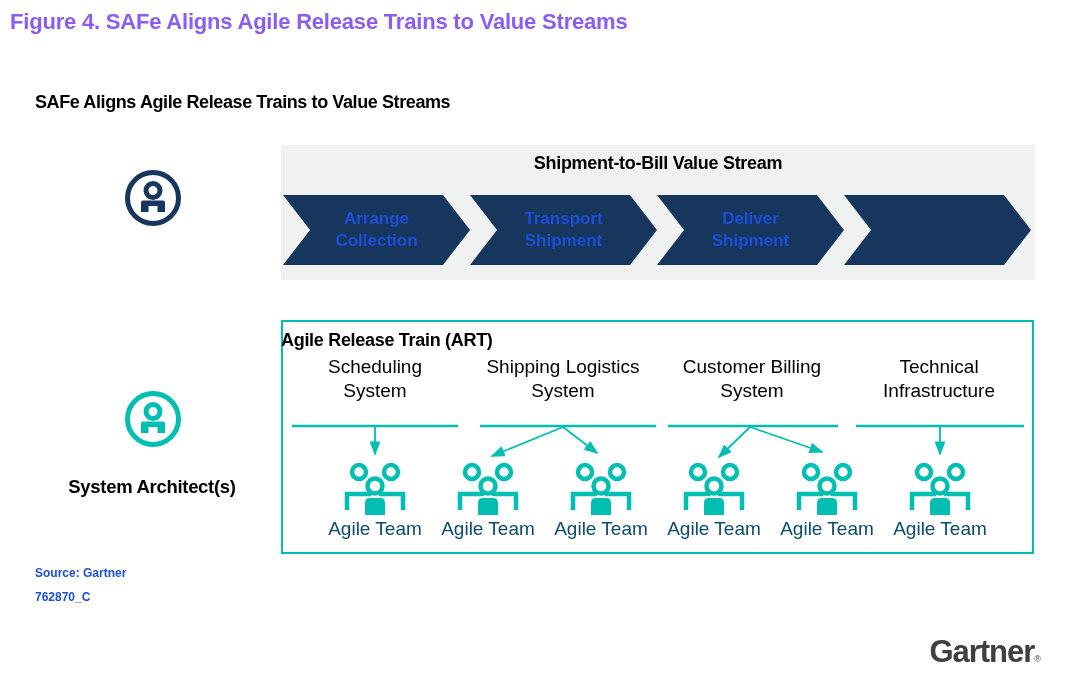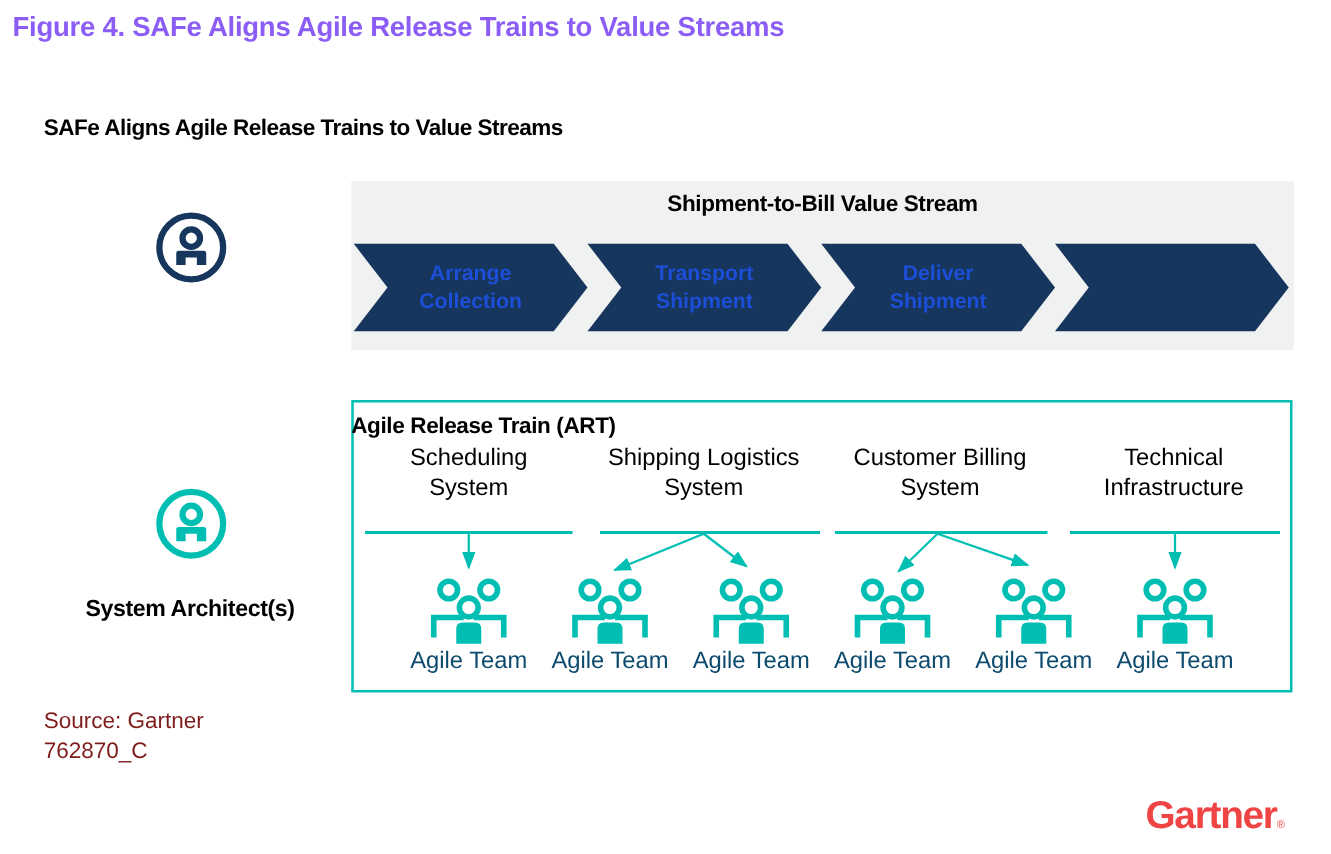--- a/index.html
+++ b/index.html
@@ -71,26 +71,26 @@
   .art-graphics { position: absolute; left: 283px; top: 322px; }
   .team-label {
     position: absolute; top: 518px; width: 120px;
     text-align: center;
     font-size: 19px; font-weight: 400;
     color: #0c4a6e;
   }
   
   .source-line {
     position: absolute; left: 35px;
-    font-size: 18px; color: #7f1d1d;
+    font-size: 12px; color: #1d4ed8; font-weight: bold;
   }
   .brand-logo {
-    position: absolute; top: 634px; right: 37px;
+    position: absolute; top: 634px; right: 24px;
     font-size: 31px; font-weight: 800; letter-spacing: -1px;
-    color: #ef4444;
+    color: #404040;
   }
   .brand-logo .reg { font-size: 9px; font-weight: 400; letter-spacing: 0; }
 </style>
 </head>
 <body>
 
 <div class="canvas">
 
   <div class="fig-title">Figure 4. SAFe Aligns Agile Release Trains to Value Streams</div>
   <div class="chart-title">SAFe Aligns Agile Release Trains to Value Streams</div>

